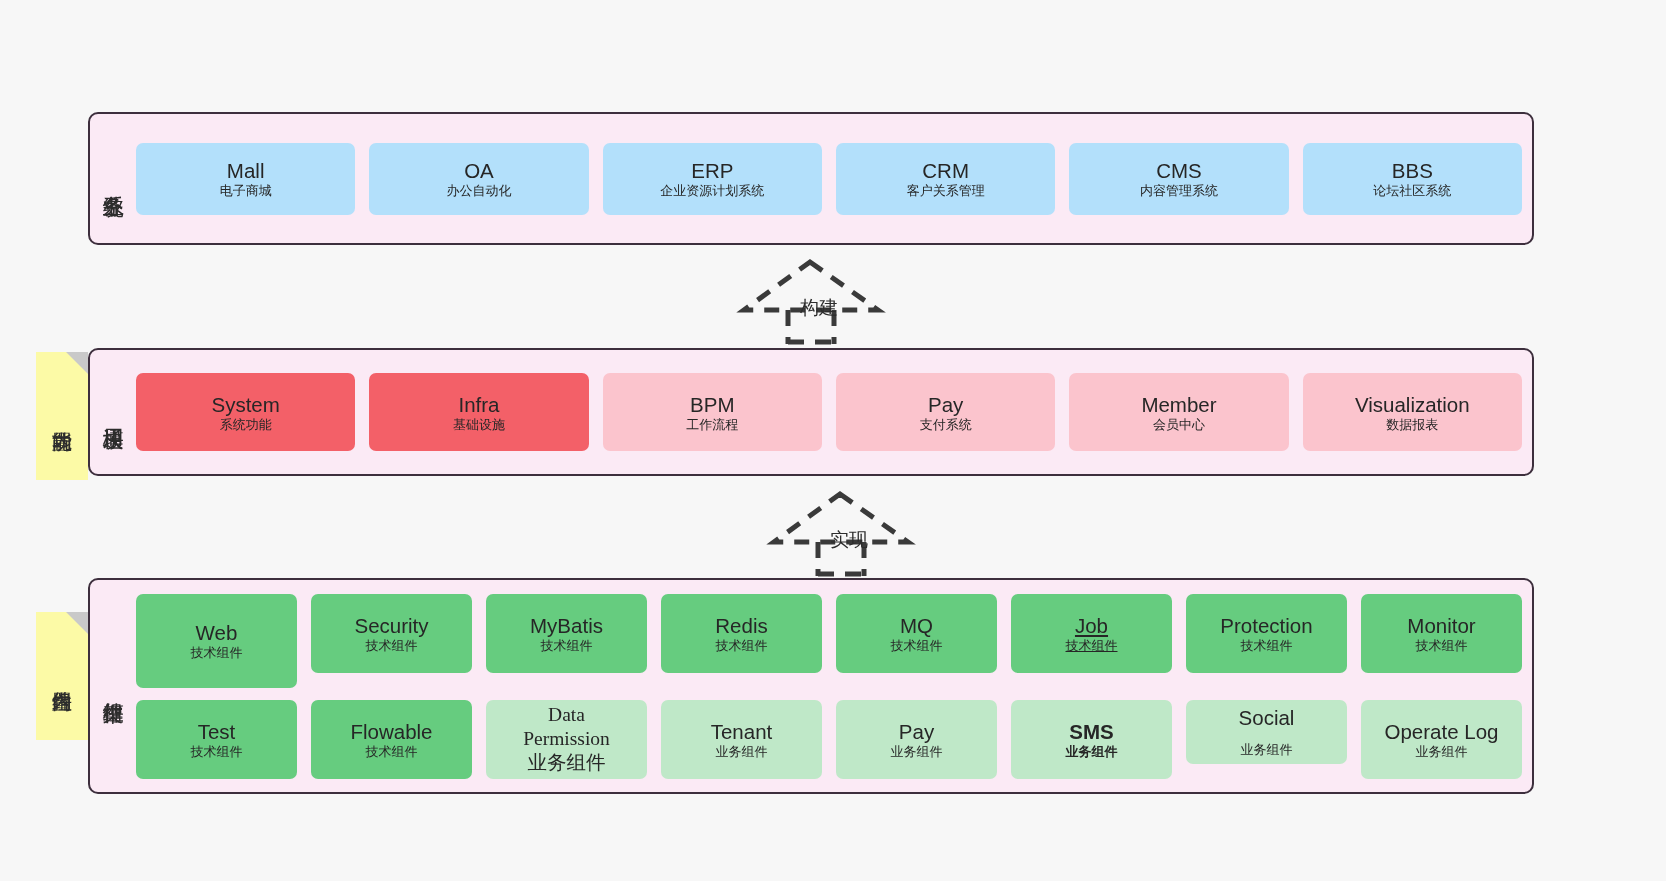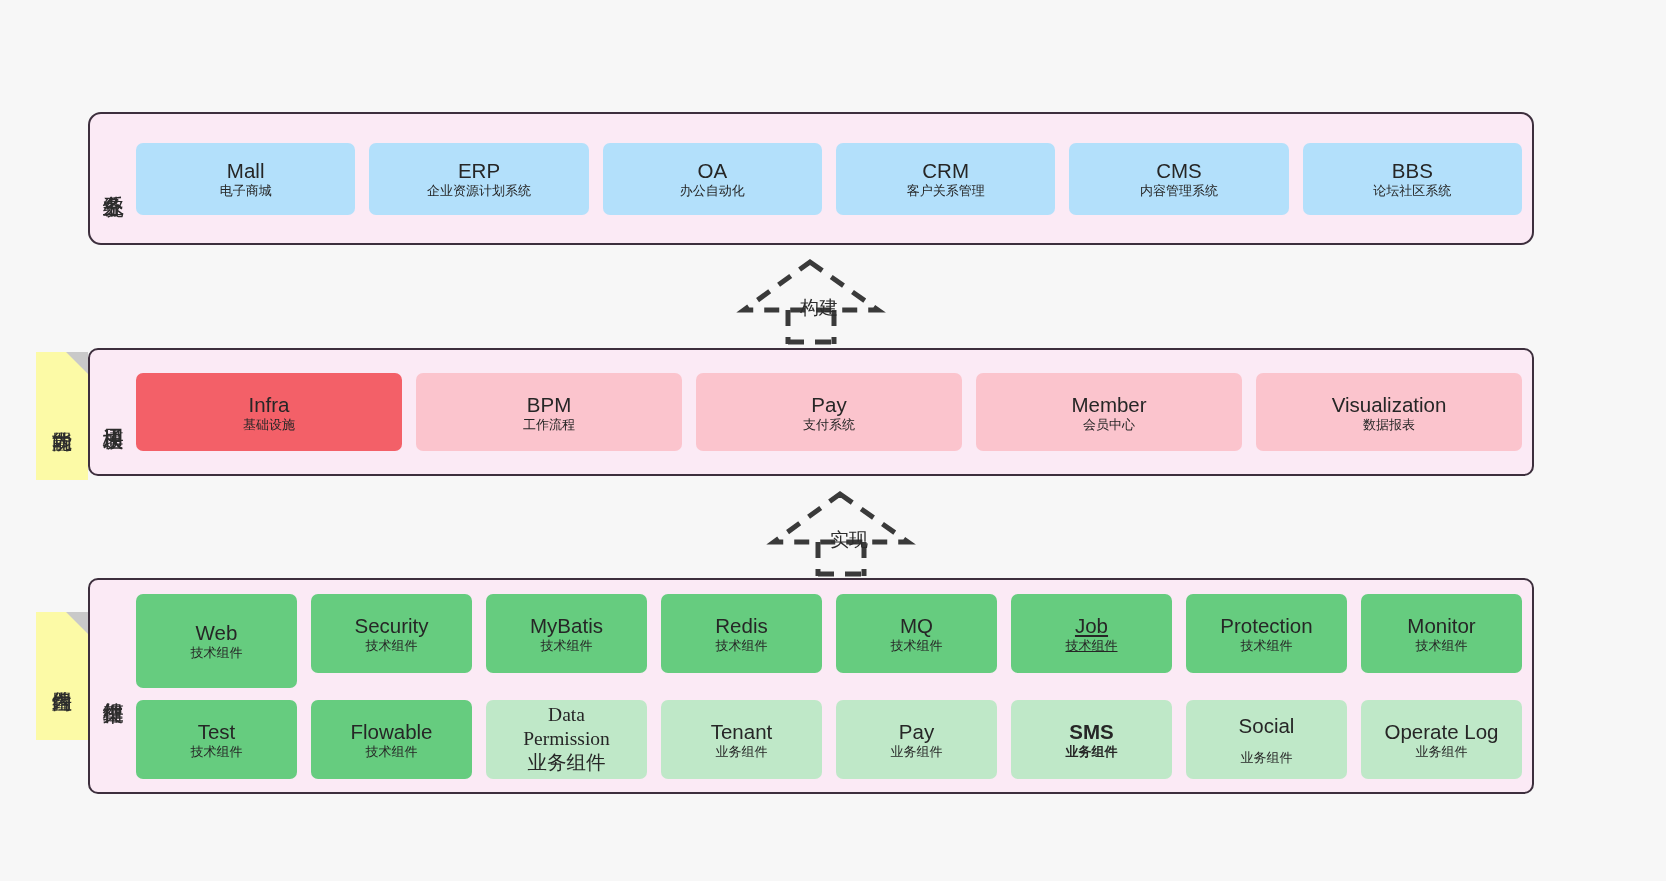--- a/index.html
+++ b/index.html
@@ -117,35 +117,35 @@
     white-space: nowrap;
     user-select: none;
     background: transparent;
   }
 </style>
 </head>
 <body>
 
 <div id="stage">
 
-  <div class="band" id="band-business" style="left:88px; top:112px; width:1446px; height:133px;border-radius:13px;">
+  <div class="band" id="band-business" style="left:88px; top:112px; width:1446px; height:133px;">
     <div class="band-label">业务系统</div>
     <div class="band-body">
       <div class="row">
         <div class="cell c-blue" style="height:72px;">
           <span class="t1">Mall</span>
           <span class="t2">电子商城</span>
         </div>
         <div class="cell c-blue" style="height:72px;">
+          <span class="t1">OA</span>
+          <span class="t2">办公自动化</span>
+        </div>
+        <div class="cell c-blue" style="height:72px;">
           <span class="t1">ERP</span>
           <span class="t2">企业资源计划系统</span>
-        </div>
-        <div class="cell c-blue" style="height:72px;">
-          <span class="t1">OA</span>
-          <span class="t2">办公自动化</span>
         </div>
         <div class="cell c-blue" style="height:72px;justify-content:center;">
           <span class="t1">CRM</span>
           <span class="t2">客户关系管理</span>
         </div>
         <div class="cell c-blue" style="height:72px;">
           <span class="t1">CMS</span>
           <span class="t2">内容管理系统</span>
         </div>
         <div class="cell c-blue" style="height:72px;">
@@ -168,20 +168,24 @@
 
   <div class="note" id="note-modules" style="left:36px; top:352px; width:52px; height:128px;">
     <span class="fold"></span>
     <span>内置功能</span>
   </div>
 
   <div class="band" id="band-modules" style="left:88px; top:348px; width:1446px; height:128px;">
     <div class="band-label">通用模块</div>
     <div class="band-body">
       <div class="row">
+        <div class="cell c-red" style="height:78px;">
+          <span class="t1">System</span>
+          <span class="t2">系统功能</span>
+        </div>
         <div class="cell c-red" style="height:78px;">
           <span class="t1">Infra</span>
           <span class="t2">基础设施</span>
         </div>
         <div class="cell c-pink" style="height:78px;">
           <span class="t1">BPM</span>
           <span class="t2">工作流程</span>
         </div>
         <div class="cell c-pink" style="height:78px;">
           <span class="t1">Pay</span>
@@ -270,21 +274,21 @@
           <span class="t2">业务组件</span>
         </div>
         <div class="cell c-lightgreen" style="height:79px;">
           <span class="t1">Pay</span>
           <span class="t2">业务组件</span>
         </div>
         <div class="cell c-lightgreen" style="height:79px;font-weight:bold;">
           <span class="t1">SMS</span>
           <span class="t2">业务组件</span>
         </div>
-        <div class="cell c-lightgreen" style="height:79px;gap:12px;">
+        <div class="cell c-lightgreen" style="height:64px;gap:12px;">
           <span class="t1">Social</span>
           <span class="t2">业务组件</span>
         </div>
         <div class="cell c-lightgreen" style="height:79px;">
           <span class="t1">Operate Log</span>
           <span class="t2">业务组件</span>
         </div>
       </div>
 
     </div>

